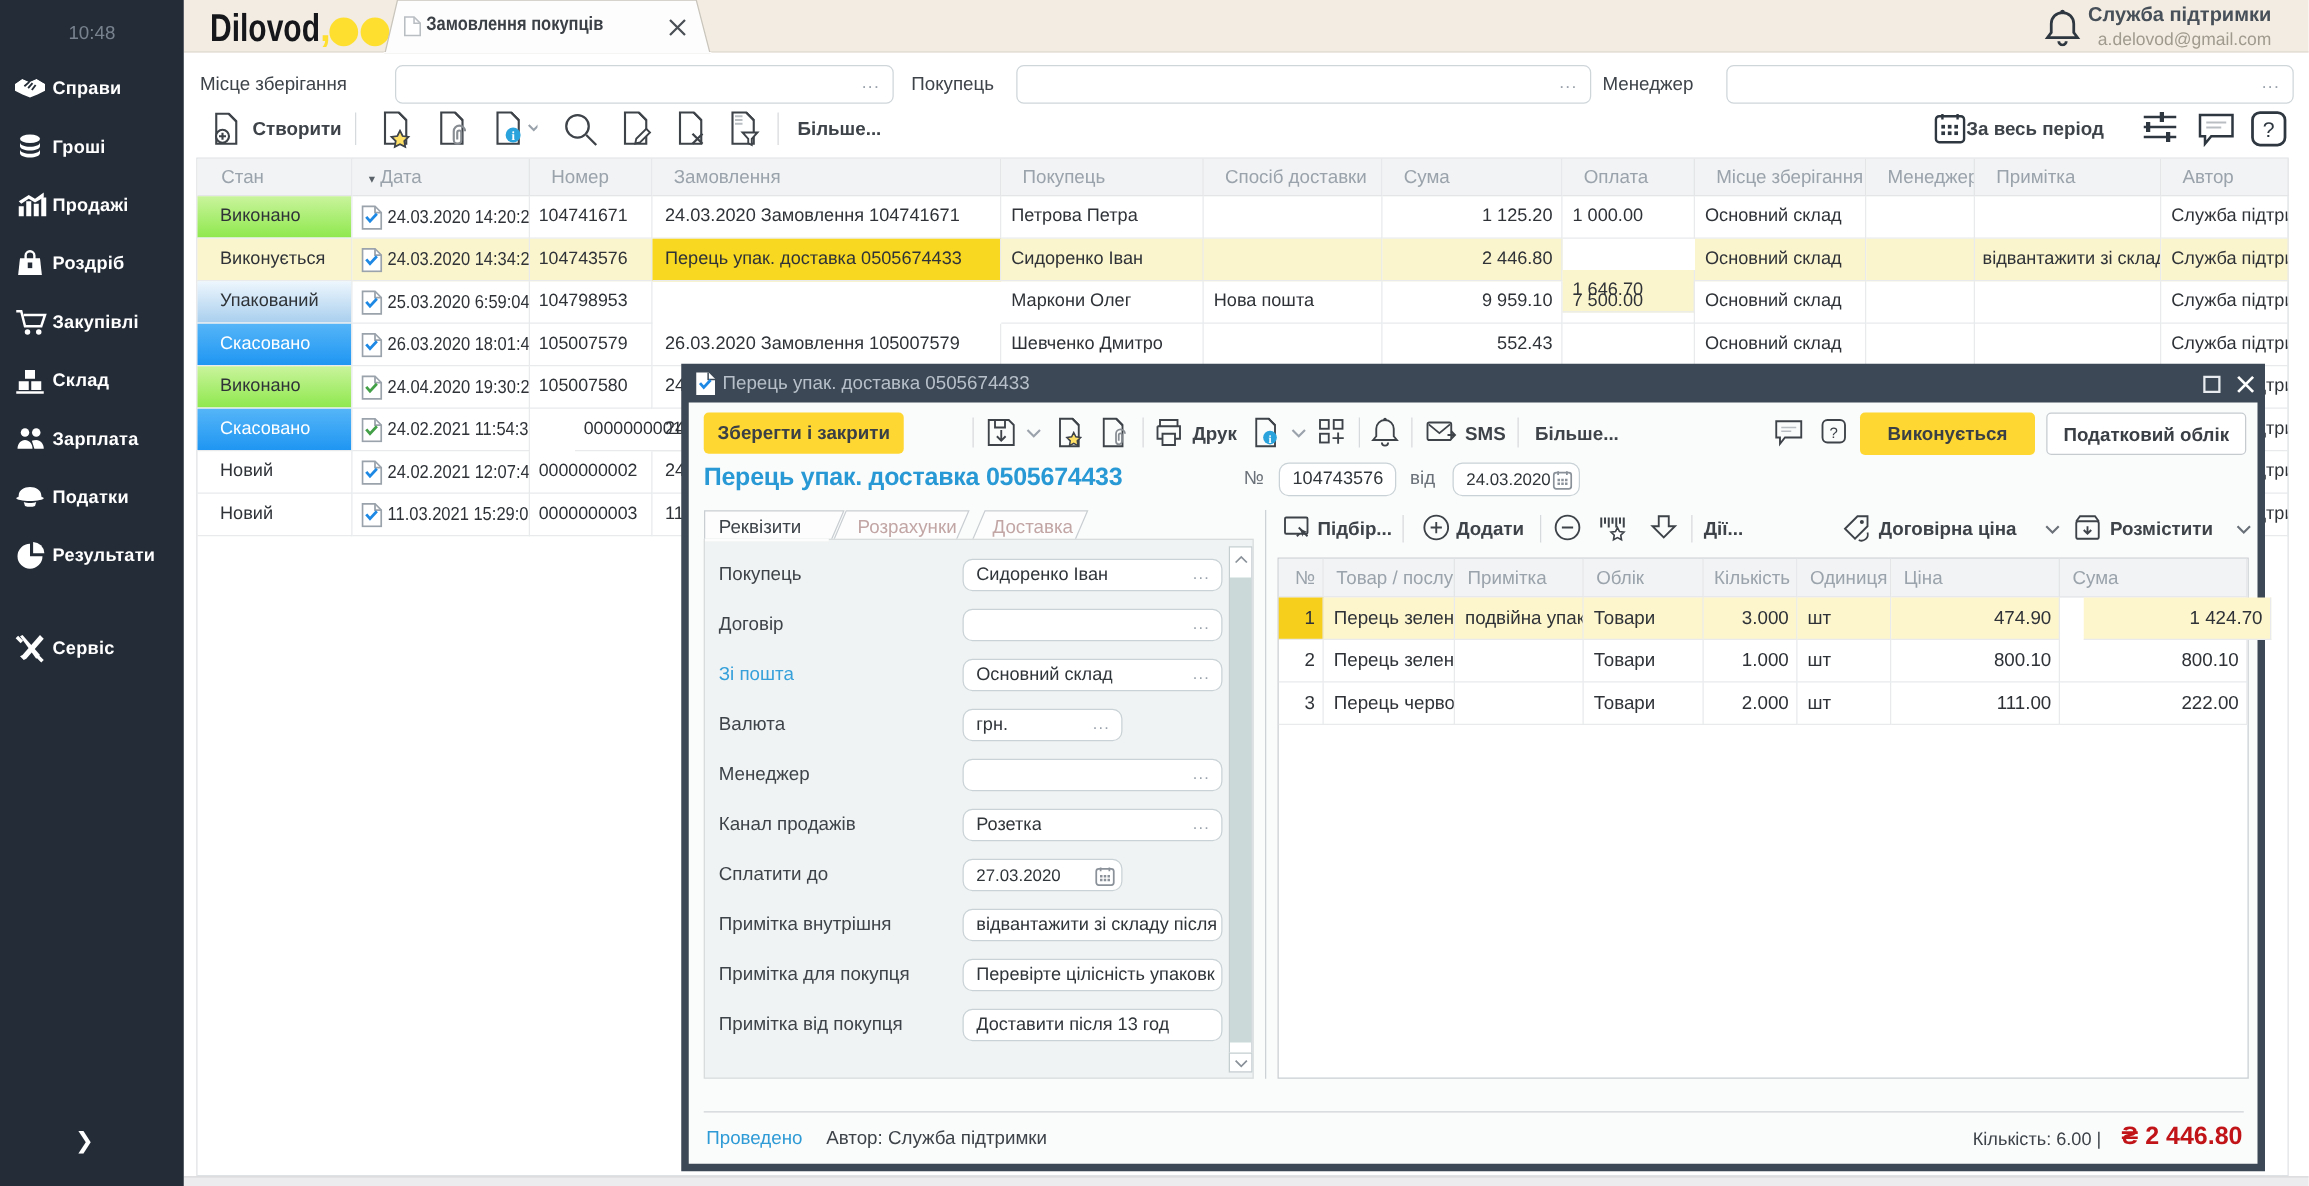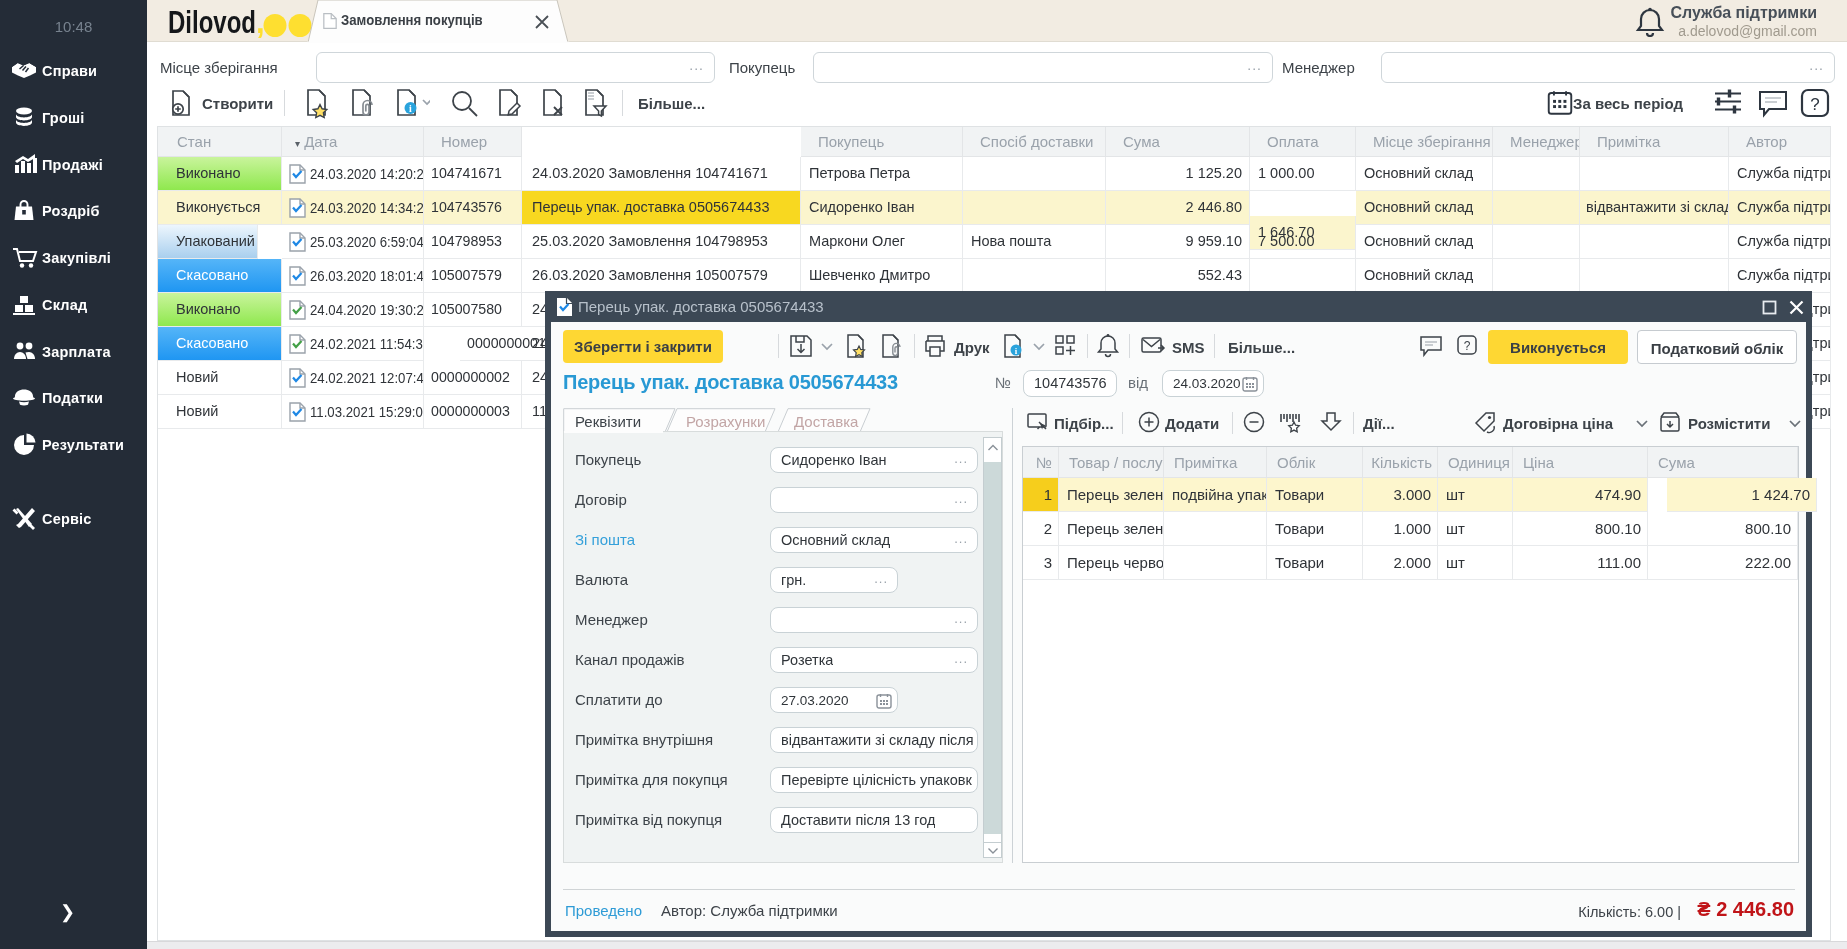--- a/index.html
+++ b/index.html
@@ -300,20 +300,21 @@
     </svg>
     <svg width="30" height="30" viewBox="0 0 30 30" style="position:absolute; left:1800px; top:88px;">
       <rect x="2" y="2" width="26" height="26" rx="6" fill="none" stroke="#2e3640" stroke-width="2.2"></rect>
       <text x="15" y="21.5" font-size="17" fill="#2e3640" text-anchor="middle">?</text>
     </svg>
   </div>
   <div id="grid">
     <div class="hc" style="left:0px; width:124px; padding-left:19px;">Стан</div>
     <div class="hc" style="left:124px; width:142px; padding-left:13px;"><span style="font-size:10px;color:#5a6168;">▾</span> Дата</div>
     <div class="hc" style="left:266px; width:98px; padding-left:17px;">Номер</div>
+    <div class="hc" style="left:364px; width:279px; padding-left:17px;">Замовлення</div>
     <div class="hc" style="left:643px; width:162px; padding-left:17px;">Покупець</div>
     <div class="hc" style="left:805px; width:143px; padding-left:17px;">Спосіб доставки</div>
     <div class="hc" style="left:948px; width:144px; padding-left:17px;">Сума</div>
     <div class="hc" style="left:1092px; width:106px; padding-left:17px;">Оплата</div>
     <div class="hc" style="left:1198px; width:137px; padding-left:17px;">Місце зберігання</div>
     <div class="hc" style="left:1335px; width:87px; padding-left:17px;">Менеджер</div>
     <div class="hc" style="left:1422px; width:149px; padding-left:17px;">Примітка</div>
     <div class="hc" style="left:1571px; width:102px; padding-left:17px;">Автор</div>
     <div class="cell st-done" style="left:0; top:30px; width:124px; padding-left:18px;">Виконано</div>
     <div class="cell" style="left:124px; top:30px; width:142px; padding-left:28px;"><svg width="17" height="20" viewBox="0 0 17 20" style="position:absolute;left:7px;top:7px;">
@@ -340,28 +341,27 @@
     <div class="cell hl" style="left:266px; top:64px; width:98px; padding-left:7px; font-size:14.2px;">104743576</div>
     <div class="cell hl gold" style="left:364px; top:64px; width:279px; padding-left:10px;">Перець упак. доставка 0505674433</div>
     <div class="cell hl" style="left:643px; top:64px; width:162px; padding-left:8px;">Сидоренко Іван</div>
     <div class="cell hl" style="left:805px; top:64px; width:143px; padding-left:8px;"></div>
     <div class="cell hl num" style="left:948px; top:64px; width:144px;">2 446.80</div>
     <div class="cell hl" style="left:1092px; top:64px; width:106px; padding-left:8px;margin-top:25px;">1 646.70</div>
     <div class="cell hl" style="left:1198px; top:64px; width:137px; padding-left:8px;">Основний склад</div>
     <div class="cell hl" style="left:1335px; top:64px; width:87px; padding-left:8px;"></div>
     <div class="cell hl" style="left:1422px; top:64px; width:149px; padding-left:6px;">відвантажити зі складу</div>
     <div class="cell hl" style="left:1571px; top:64px; width:102px; padding-left:8px;">Служба підтримки</div>
-    <div class="cell st-pack" style="left:0; top:98px; width:100px; padding-left:18px;">Упакований</div>
+    <div class="cell st-pack" style="left:0; top:98px; width:124px; padding-left:18px;">Упакований</div>
     <div class="cell" style="left:124px; top:98px; width:142px; padding-left:28px;"><svg width="17" height="20" viewBox="0 0 17 20" style="position:absolute;left:7px;top:7px;">
         <path d="M1 1 h10 l5 5 v13 h-15 z" fill="#fff" stroke="#9aa2ab" stroke-width="1.4"></path>
         <path d="M11 1 v5 h5" fill="none" stroke="#9aa2ab" stroke-width="1.4"></path>
         <path d="M4 9.5 l3 3.5 5.5-6" fill="none" stroke="#1e88e5" stroke-width="2.2"></path>
       </svg><span class="dt">25.03.2020 6:59:04</span></div>
     <div class="cell" style="left:266px; top:98px; width:98px; padding-left:7px; font-size:14.2px;">104798953</div>
-    <div class="cell" style="left:364px; top:98px; width:279px; padding-left:10px;">25.03.2020 Замовлення 104798953</div>
     <div class="cell" style="left:643px; top:98px; width:162px; padding-left:8px;">Маркони Олег</div>
     <div class="cell" style="left:805px; top:98px; width:143px; padding-left:8px;">Нова пошта</div>
     <div class="cell num" style="left:948px; top:98px; width:144px;">9 959.10</div>
     <div class="cell" style="left:1092px; top:98px; width:106px; padding-left:8px;">7 500.00</div>
     <div class="cell" style="left:1198px; top:98px; width:137px; padding-left:8px;">Основний склад</div>
     <div class="cell" style="left:1335px; top:98px; width:87px; padding-left:8px;"></div>
     <div class="cell" style="left:1422px; top:98px; width:149px; padding-left:6px;"></div>
     <div class="cell" style="left:1571px; top:98px; width:102px; padding-left:8px;">Служба підтримки</div>
     <div class="cell st-canc" style="left:0; top:132px; width:124px; padding-left:18px;">Скасовано</div>
     <div class="cell" style="left:124px; top:132px; width:142px; padding-left:28px;"><svg width="17" height="20" viewBox="0 0 17 20" style="position:absolute;left:7px;top:7px;">

